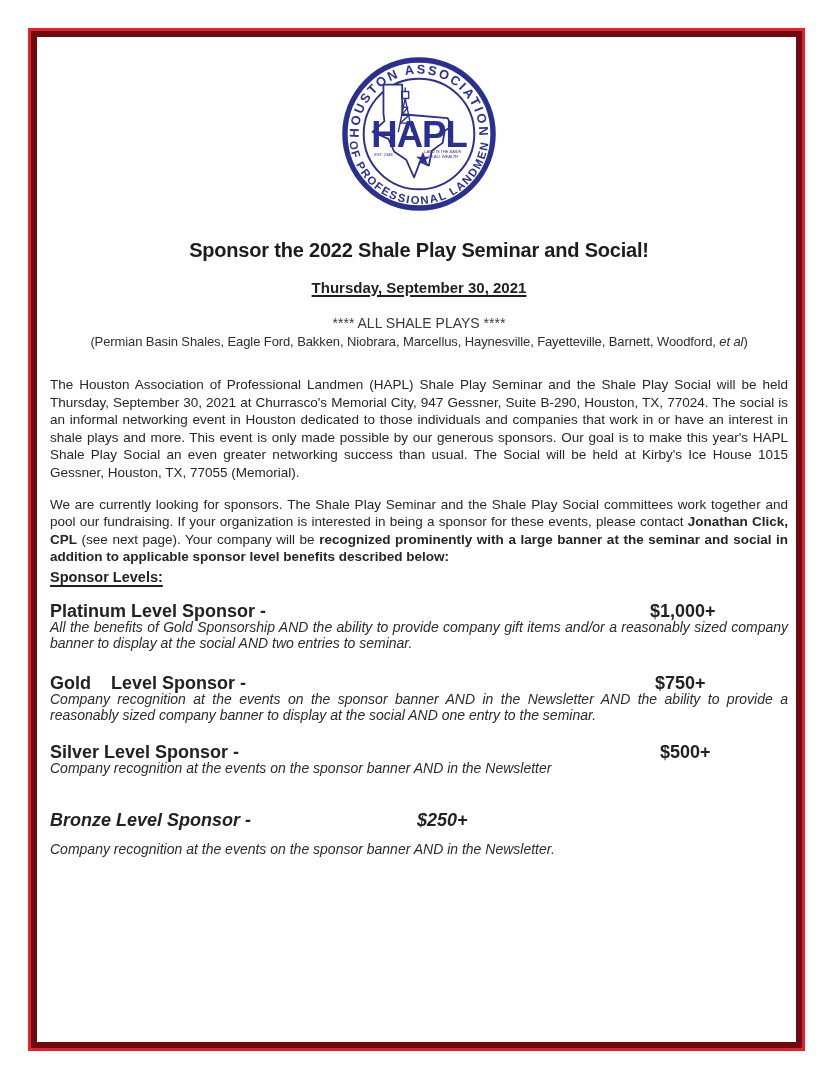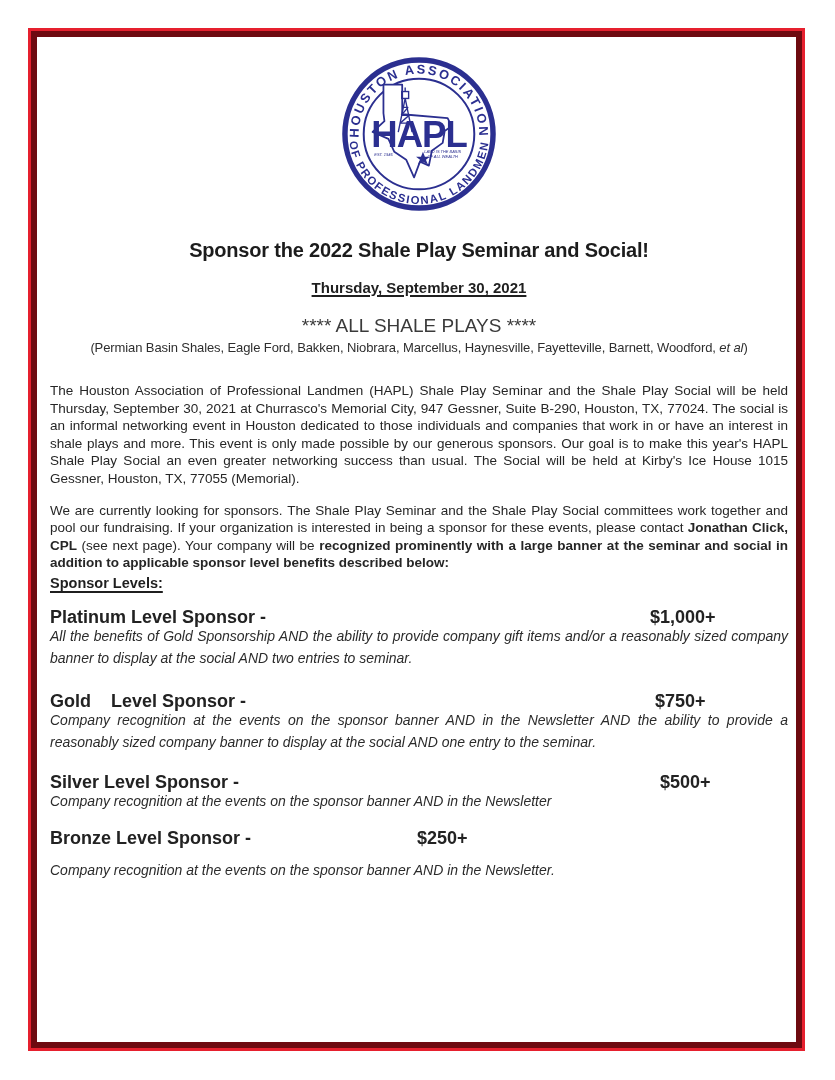--- a/index.html
+++ b/index.html
@@ -12,44 +12,44 @@
   .frame-inner { width:100%; height:100%; border:6px solid #6e0a10; }
   .content { position:relative; width:100%; height:100%; padding:14px 8px 0 13px; }
 
   .logo-wrap { text-align:center; margin-top:4px; }
   .logo-wrap svg { display:inline-block; }
 
   .title { text-align:center; font-size:20px; font-weight:bold; letter-spacing:-0.2px;
            margin-top:22px; color:#1c1c1c; }
   .event-date { text-align:center; font-size:15px; font-weight:bold; margin-top:17px;
                 text-decoration:underline; text-decoration-thickness:2px; text-underline-offset:2px; }
-  .stars-line { text-align:center; font-size:19px; margin-top:19px; color:#3a3a3a; }
+  .stars-line { text-align:center; font-size:14px; margin-top:19px; color:#3a3a3a; }
   .plays-line { text-align:center; font-size:13px; margin-top:3px; letter-spacing:-0.1px; color:#2e2e2e; }
   .plays-line .etal { font-style:italic; }
 
   .bodytext { font-size:13.5px; line-height:17.6px; text-align:justify; color:#262626; }
   .p1 { margin-top:27px; }
   .p2 { margin-top:14px; }
   .bold { font-weight:bold; }
 
   .levels-heading { margin-top:3px; font-size:14.5px; font-weight:bold;
                     text-decoration:underline; text-decoration-thickness:2px; text-underline-offset:3px; }
 
   .level-row { position:relative; font-size:18px; font-weight:bold; height:18px; color:#222; }
   .level-row .price { position:absolute; top:0; }
   .row-0 { margin-top:16px; }
   .row-1 { margin-top:22px; }
   .row-2 { margin-top:19px; }
-  .row-3 { margin-top:16px; }
+  .row-3 { margin-top:34px;font-style:italic; }
   .row-0 .price { left:600px; }
   .row-1 .price { left:605px; }
   .row-2 .price { left:610px; }
   .row-3 .price { left:367px; }
 
-  .level-desc { font-size:14px; font-style:italic; line-height:22px; text-align:justify; color:#2b2b2b; }
+  .level-desc { font-size:14px; font-style:italic; line-height:16px; text-align:justify; color:#2b2b2b; }
   .desc-3 { margin-top:13px; }
 </style>
 </head>
 <body>
 
 <div class="page">
   <div class="frame-outer">
     <div class="frame-inner">
       <div class="content">
 

